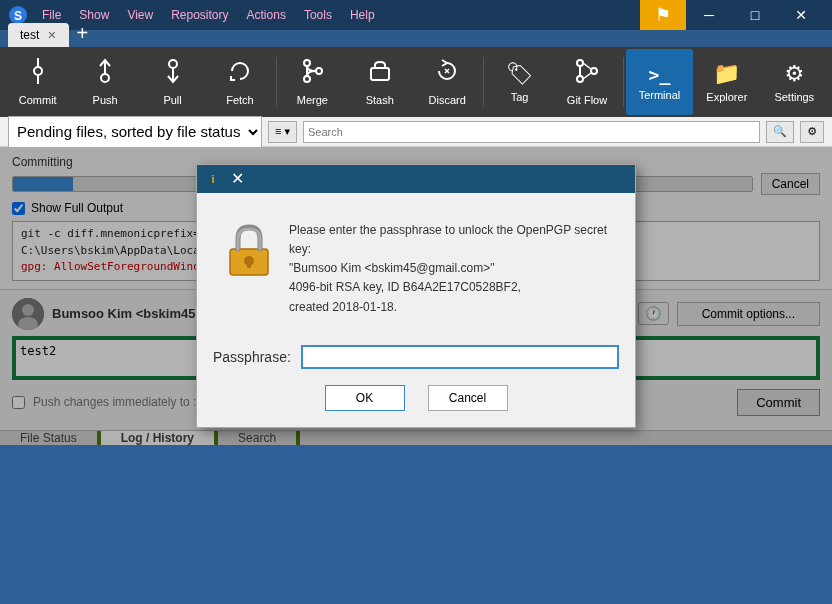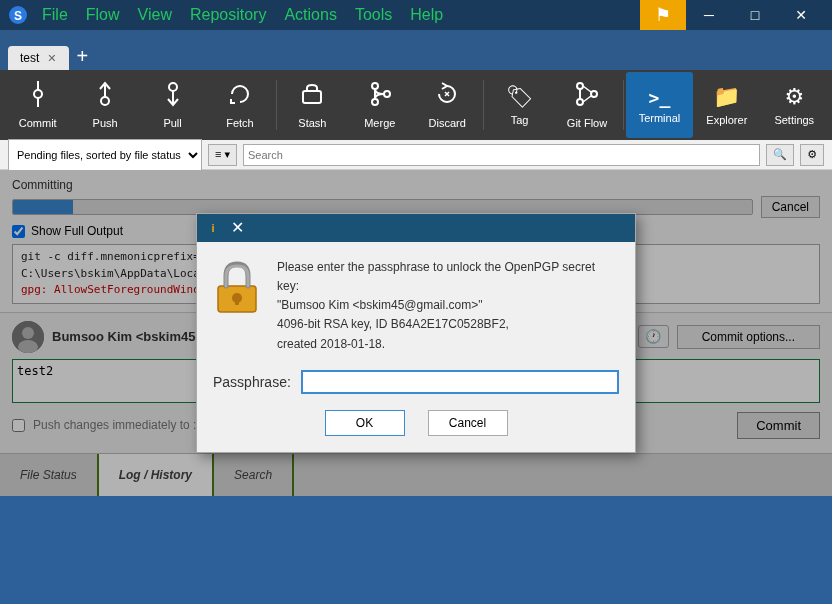--- a/index.html
+++ b/index.html
@@ -9,29 +9,29 @@
     .titlebar {
       background: #1a3a5c;
       height: 30px;
       display: flex;
       align-items: center;
       padding: 0 8px;
       color: white;
     }
     .titlebar-icon { width: 20px; height: 20px; margin-right: 6px; }
     .titlebar-menus { display: flex; gap: 2px; flex: 1; }
-    .titlebar-menu { padding: 2px 8px; font-size: 16px; color: #22c55e; cursor: pointer; }
+    .titlebar-menu { padding: 2px 8px; font-size: 12px; color: #f9a8d4; cursor: pointer; }
     .titlebar-btn { width: 46px; height: 30px; background: none; border: none; color: white; font-size: 14px; cursor: pointer; display: flex; align-items: center; justify-content: center; }
     .titlebar-flag { background: #f0a500; width: 46px; height: 30px; display: flex; align-items: center; justify-content: center; }
     .titlebar-flag::before { content: '⚑'; color: white; font-size: 18px; }
 
     
     .tabbar {
       background: #2d5a8a;
-      height: 40px;
+      height: 17px;
       display: flex;
       align-items: flex-end;
       padding: 0 8px;
     }
     .tab {
       background: #e8e8e8;
       border-radius: 4px 4px 0 0;
       padding: 5px 12px;
       font-size: 12px;
       display: flex;
@@ -74,21 +74,21 @@
       display: flex;
       align-items: center;
       padding: 0 8px;
       gap: 6px;
       border-bottom: 1px solid #ccc;
     }
     .search-bar select {
       height: 32px;
       border: 1px solid #aaa;
       background: white;
-      font-size: 11px;
+      font-size: 15px;
       padding: 0 4px;
     }
     .search-bar input {
       flex: 1;
       height: 22px;
       border: 1px solid #aaa;
       padding: 0 4px;
       font-size: 11px;
     }
     .search-bar button {
@@ -179,21 +179,21 @@
       justify-content: center;
       color: white;
       font-size: 14px;
     }
     .author-name { font-size: 13px; font-weight: bold; color: #333; flex: 1; }
     .clock-btn { background: none; border: 1px solid #aaa; border-radius: 3px; padding: 3px 6px; cursor: pointer; color: #555; }
     .commit-options-btn { border: 1px solid #aaa; background: #e8e8e8; padding: 4px 24px; font-size: 12px; cursor: pointer; }
     .commit-msg-input {
       width: 100%;
       height: 44px;
-      border: 1px solid #15803d;
+      border: 4px solid #15803d;
       padding: 4px;
       font-size: 12px;
       resize: none;
       background: white;
       margin-bottom: 6px;
     }
     .push-row {
       display: flex;
       align-items: center;
       justify-content: space-between;
@@ -209,26 +209,25 @@
       font-weight: 500;
     }
 
     
     .bottom-tabs {
       display: flex;
       background: #d8d8d8;
       border-top: 1px solid #bbb;
     }
     .bottom-tab {
-      padding: 14px 20px;
-      font-size: 12px;
-      cursor: pointer;
-      border-right: 2px solid #4d7c0f;
+      padding: 0 20px;
+      font-size: 12px;
+      cursor: pointer;
+      border-right: 4px solid #4d7c0f;
       color: #444;
-      font-style: italic;
     }
     .bottom-tab.active {
       background: white;
       font-weight: bold;
     }
 
     
     .modal-overlay {
       position: absolute;
       top: 0; left: 0; right: 0; bottom: 0;
@@ -257,21 +256,21 @@
     .modal-title-text { flex: 1; }
     .modal-close-btn {
       background: none;
       border: none;
       color: white;
       font-size: 16px;
       cursor: pointer;
       padding: 0 4px;
     }
     .modal-body {
-      padding: 16px;
+      padding: 28px;
       display: flex;
       gap: 16px;
       align-items: flex-start;
     }
     .lock-icon {
       width: 48px;
       height: 56px;
       flex-shrink: 0;
       display: flex;
       align-items: center;
@@ -321,21 +320,21 @@
 
 <div class="titlebar">
   <div class="titlebar-icon">
     <svg width="20" height="20" viewBox="0 0 20 20">
       <circle cx="10" cy="10" r="9" fill="#2a7ae2"></circle>
       <text x="10" y="15" text-anchor="middle" fill="white" font-size="12" font-weight="bold">S</text>
     </svg>
   </div>
   <div class="titlebar-menus">
     <span class="titlebar-menu">File</span>
-    <span class="titlebar-menu">Flow</span>
+    <span class="titlebar-menu">Show</span>
     <span class="titlebar-menu">View</span>
     <span class="titlebar-menu">Repository</span>
     <span class="titlebar-menu">Actions</span>
     <span class="titlebar-menu">Tools</span>
     <span class="titlebar-menu">Help</span>
   </div>
   <div class="titlebar-flag"></div>
   <button class="titlebar-btn">─</button>
   <button class="titlebar-btn">□</button>
   <button class="titlebar-btn close">✕</button>
@@ -383,41 +382,41 @@
   <div class="tool-btn">
     <span class="tool-icon">
       <svg width="26" height="26" viewBox="0 0 26 26">
         <path d="M5,13 A8,8 0 1,1 13,21" fill="none" stroke="white" stroke-width="2"></path>
         <polyline points="4,18 4,22 8,22" fill="none" stroke="white" stroke-width="2"></polyline>
       </svg>
     </span>
     <span>Fetch</span>
   </div>
   <div class="tool-divider"></div>
-  <div class="tool-btn">
-    <span class="tool-icon">
-      <svg width="26" height="26" viewBox="0 0 26 26">
-        <rect x="4" y="10" width="18" height="12" rx="2" fill="none" stroke="white" stroke-width="2"></rect>
-        <path d="M8,10 V7 Q8,4 13,4 Q18,4 18,7 V10" fill="none" stroke="white" stroke-width="2"></path>
-      </svg>
-    </span>
-    <span>Stash</span>
-  </div>
   <div class="tool-btn">
     <span class="tool-icon">
       <svg width="26" height="26" viewBox="0 0 26 26">
         <circle cx="8" cy="5" r="3" fill="none" stroke="white" stroke-width="2"></circle>
         <circle cx="8" cy="21" r="3" fill="none" stroke="white" stroke-width="2"></circle>
         <circle cx="20" cy="13" r="3" fill="none" stroke="white" stroke-width="2"></circle>
         <line x1="8" y1="8" x2="8" y2="18" stroke="white" stroke-width="2"></line>
         <path d="M8,8 Q8,13 17,13" fill="none" stroke="white" stroke-width="2"></path>
         <path d="M8,18 Q8,13 17,13" fill="none" stroke="white" stroke-width="2"></path>
       </svg>
     </span>
     <span>Merge</span>
+  </div>
+  <div class="tool-btn">
+    <span class="tool-icon">
+      <svg width="26" height="26" viewBox="0 0 26 26">
+        <rect x="4" y="10" width="18" height="12" rx="2" fill="none" stroke="white" stroke-width="2"></rect>
+        <path d="M8,10 V7 Q8,4 13,4 Q18,4 18,7 V10" fill="none" stroke="white" stroke-width="2"></path>
+      </svg>
+    </span>
+    <span>Stash</span>
   </div>
   <div class="tool-btn">
     <span class="tool-icon">
       <svg width="26" height="26" viewBox="0 0 26 26">
         <path d="M5,13 A8,8 0 1,0 13,5" fill="none" stroke="white" stroke-width="2"></path>
         <polyline points="8,2 13,5 8,8" fill="none" stroke="white" stroke-width="2"></polyline>
         <line x1="11" y1="11" x2="15" y2="15" stroke="white" stroke-width="1.5"></line>
         <line x1="15" y1="11" x2="11" y2="15" stroke="white" stroke-width="1.5"></line>
       </svg>
     </span>

